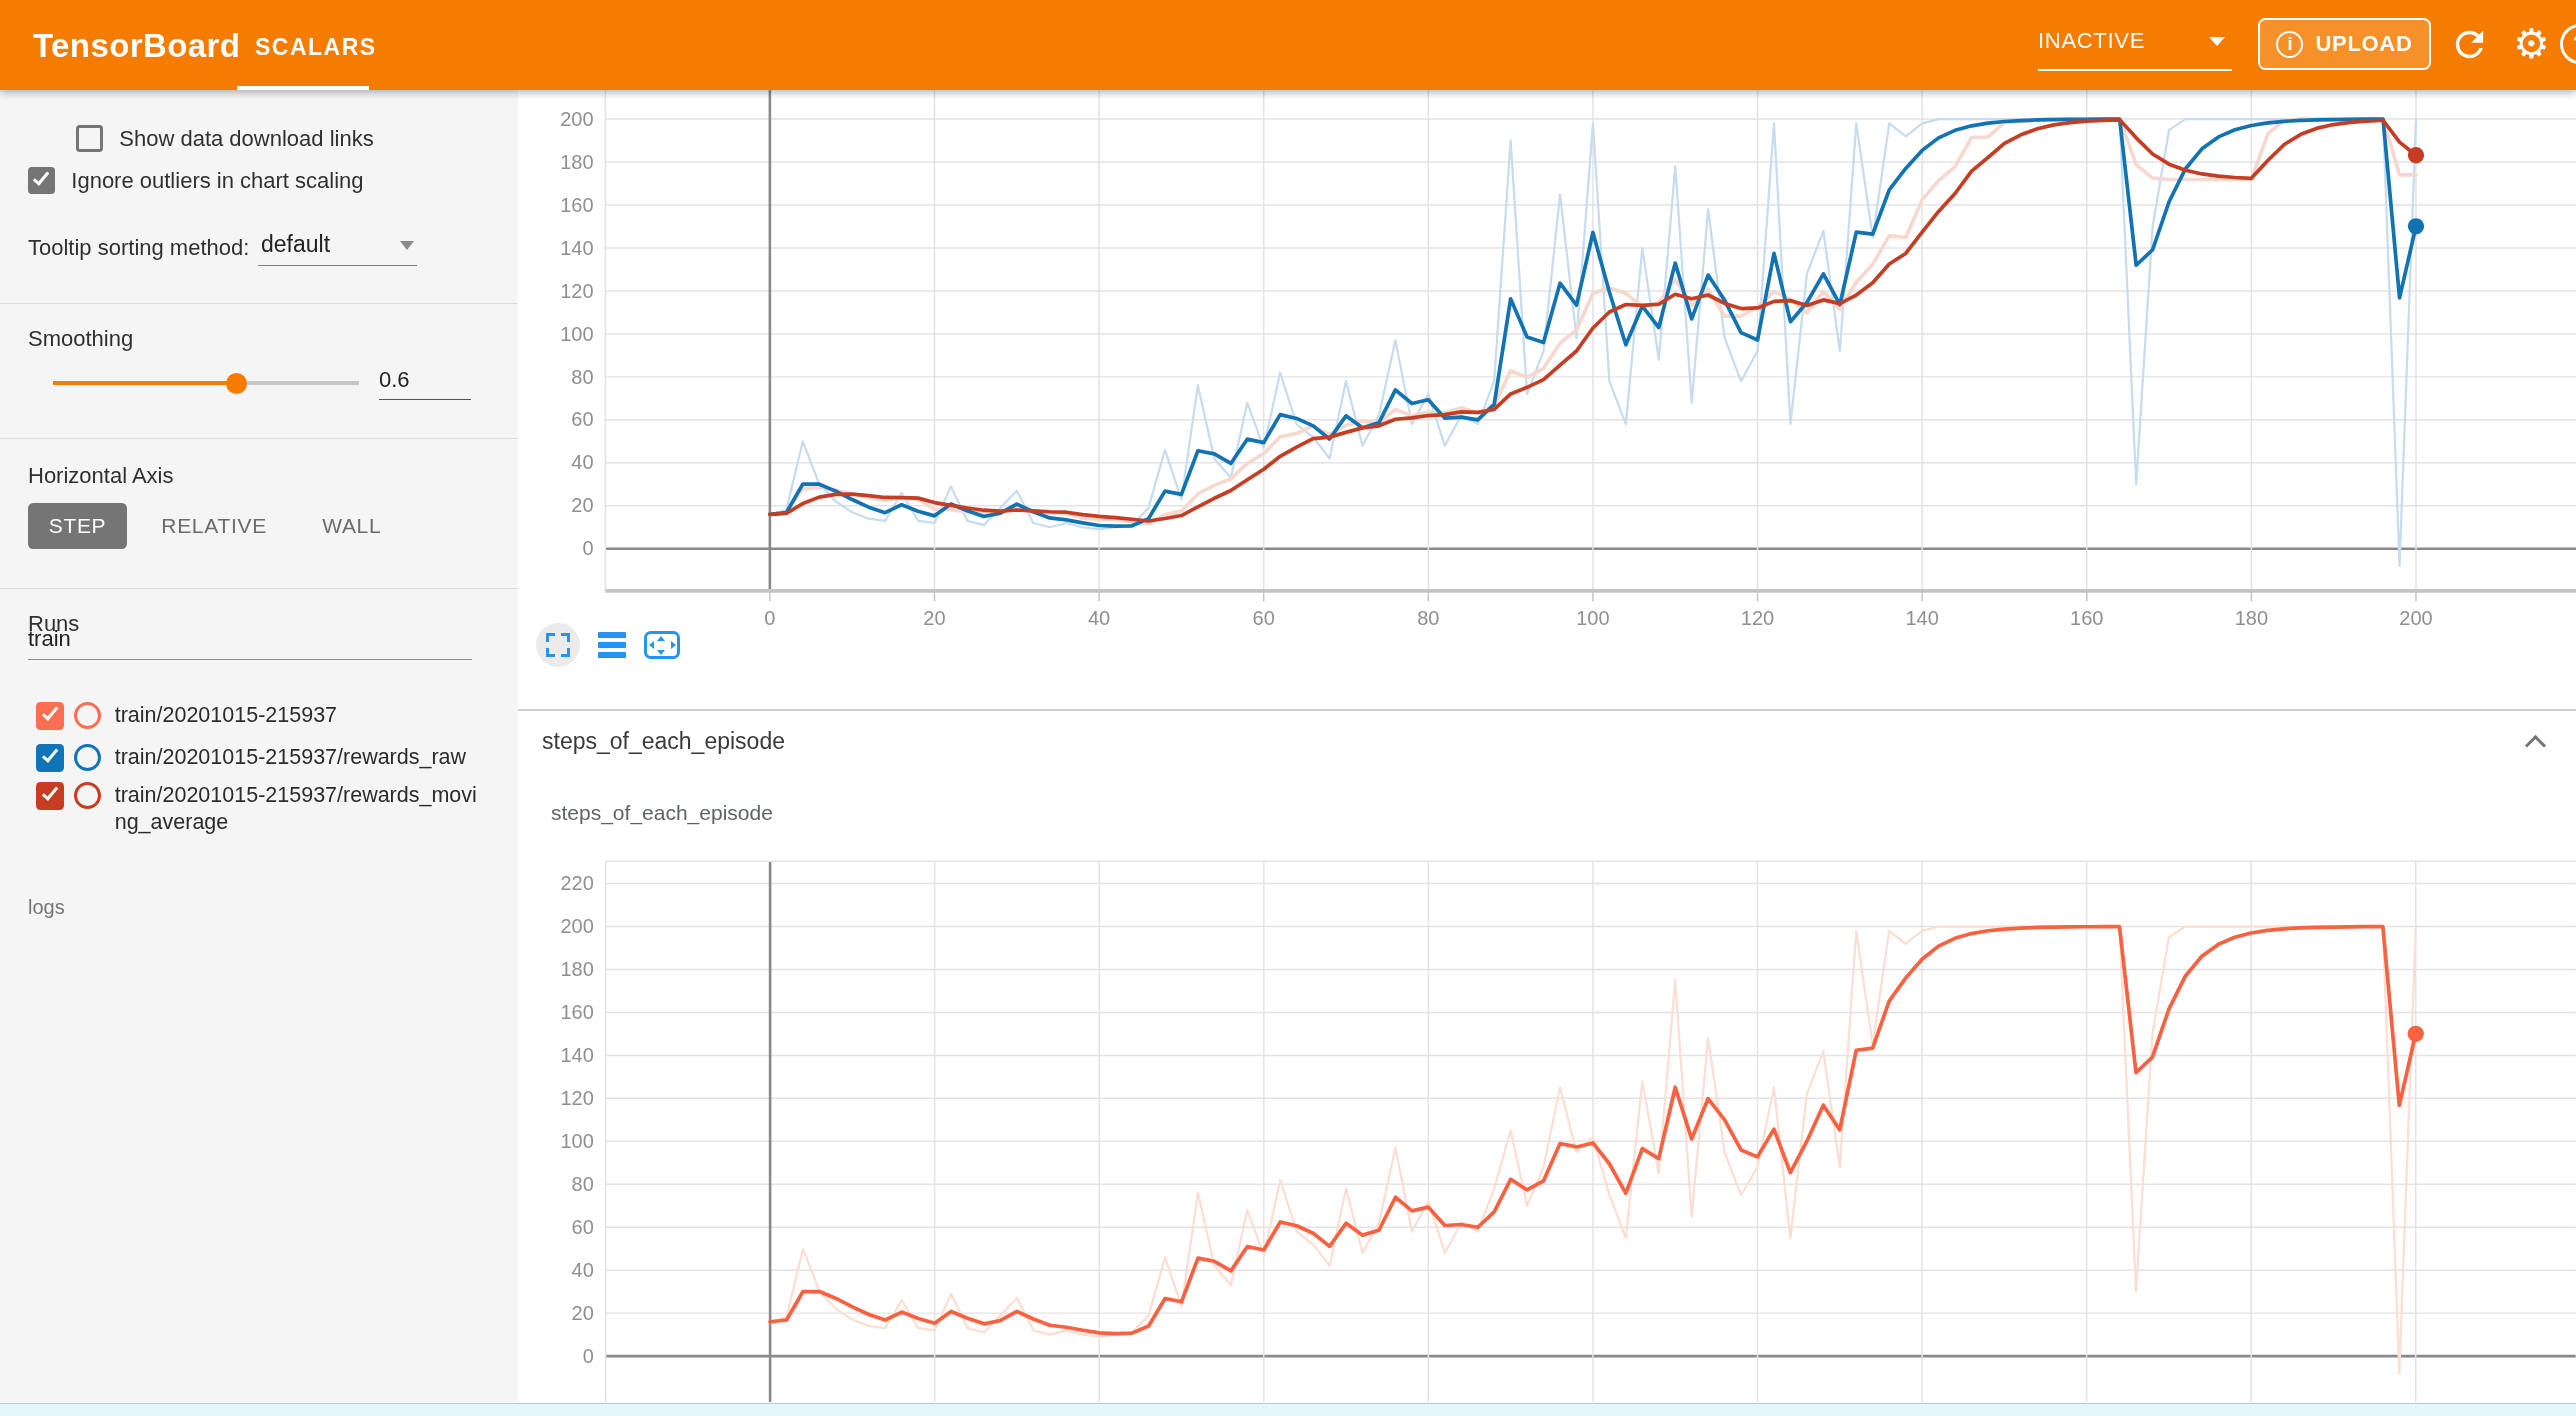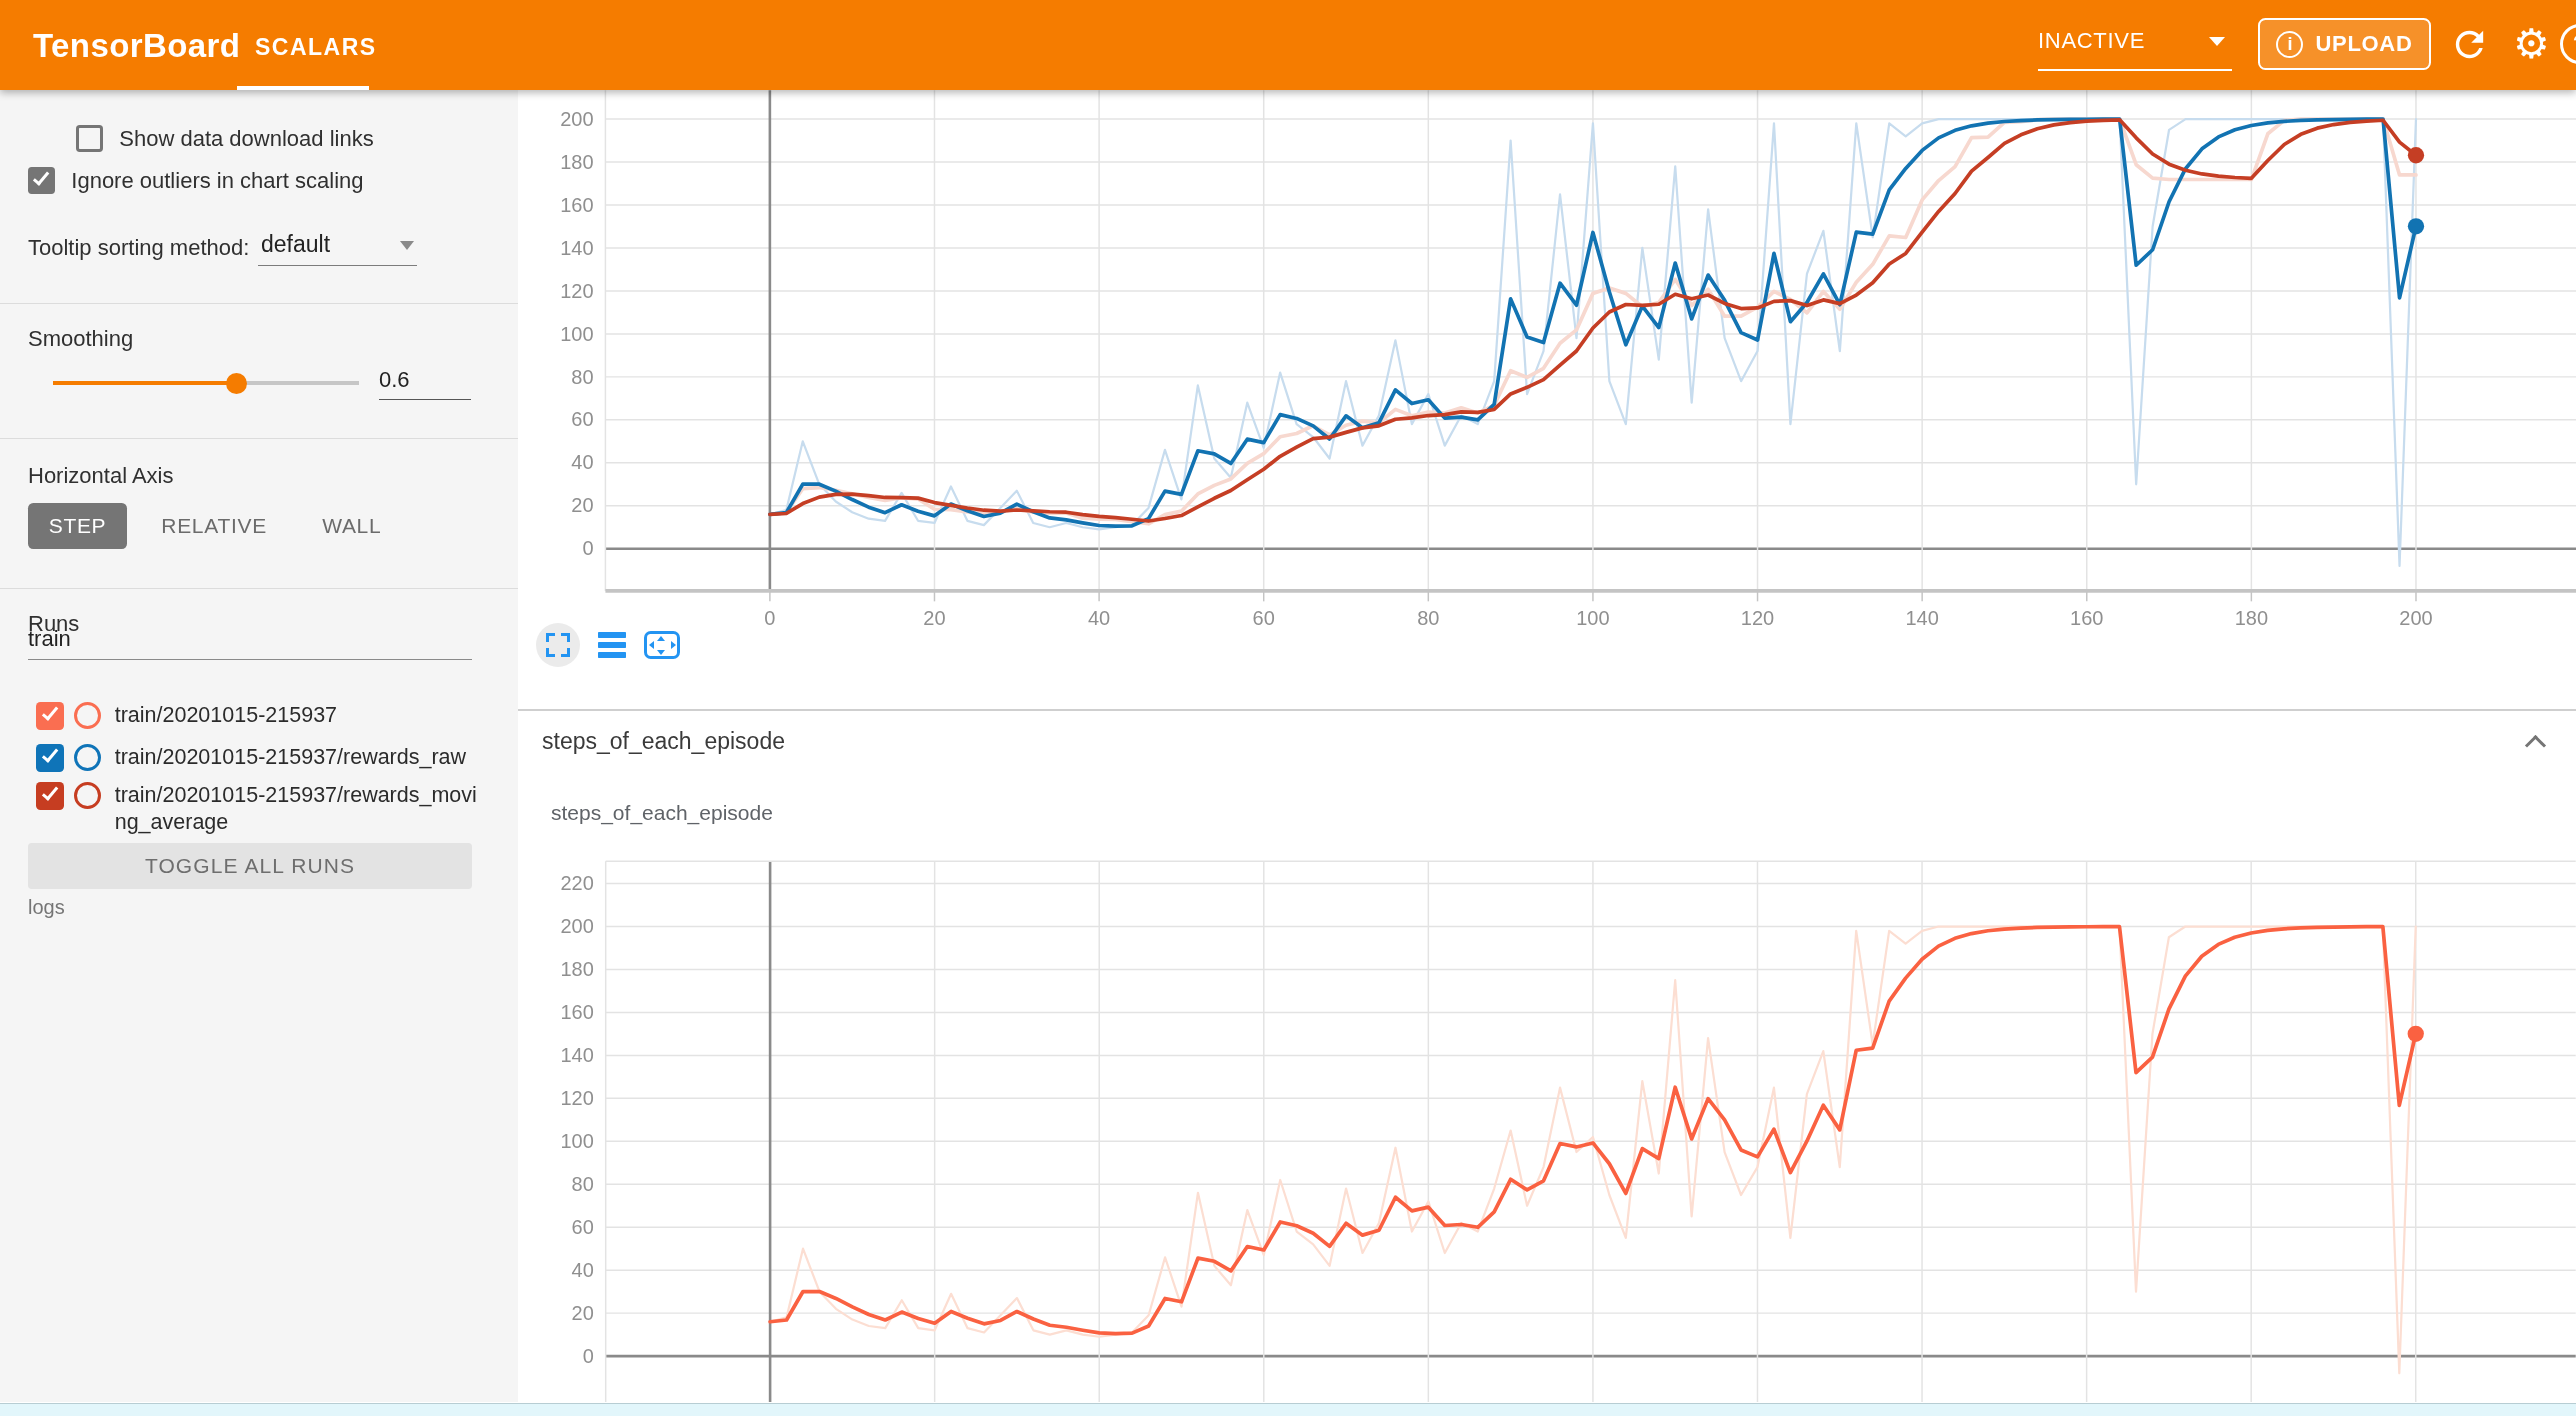--- a/index.html
+++ b/index.html
@@ -170,21 +170,20 @@
     <span class="run-ring" style="border-color: rgb(15, 116, 184);"></span>
     <span class="run-label">train/20201015-215937/rewards_raw</span>
   </div>
   <div class="run-row" style="top:692px;">
     <span class="run-cb" style="background: rgb(198, 61, 33);">
         <span class="checkmark"></span>
       </span>
     <span class="run-ring" style="border-color: rgb(198, 61, 33);"></span>
     <span class="run-label">train/20201015-215937/rewards_moving_average</span>
   </div>
-  <div class="toggle-btn">TOGGLE ALL RUNS</div>
   <div class="logs-label">logs</div>
 </div>
 
 <div class="main">
   <div class="card1">
     <svg id="svg-top" class="chart-svg" width="2058" height="593" viewBox="0 0 2778 800">
         <line x1="118" y1="619" x2="2778" y2="619" stroke="#8a8a8a" stroke-width="3.5"></line>
         <line x1="118" y1="561" x2="2778" y2="561" stroke="#e3e3e3" stroke-width="2"></line>
         <line x1="118" y1="503" x2="2778" y2="503" stroke="#e3e3e3" stroke-width="2"></line>
         <line x1="118" y1="445" x2="2778" y2="445" stroke="#e3e3e3" stroke-width="2"></line>

